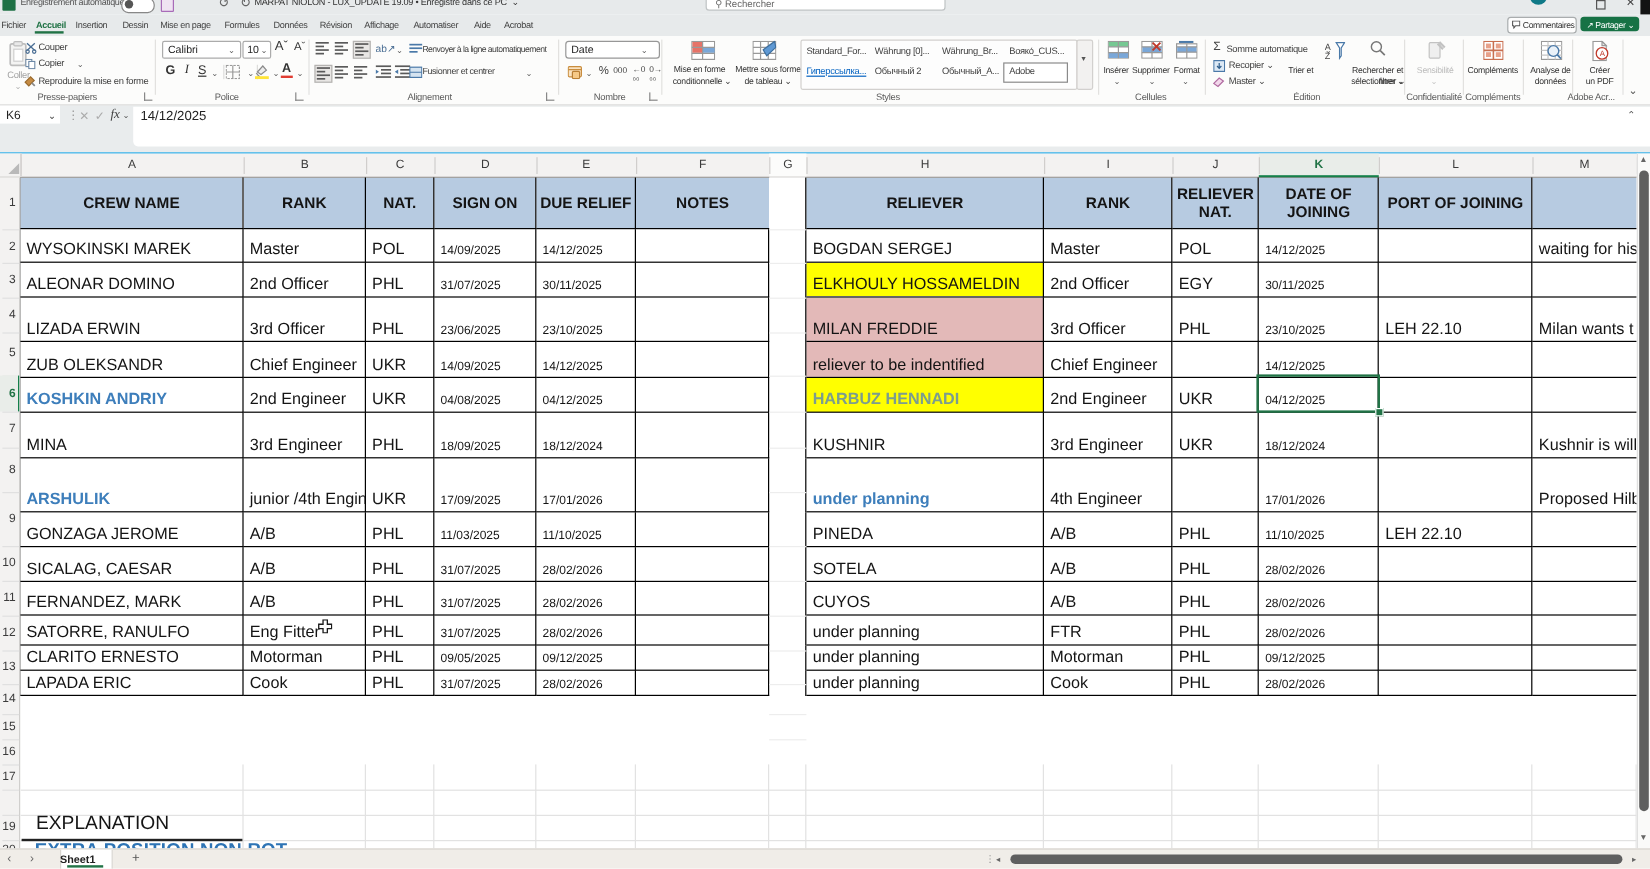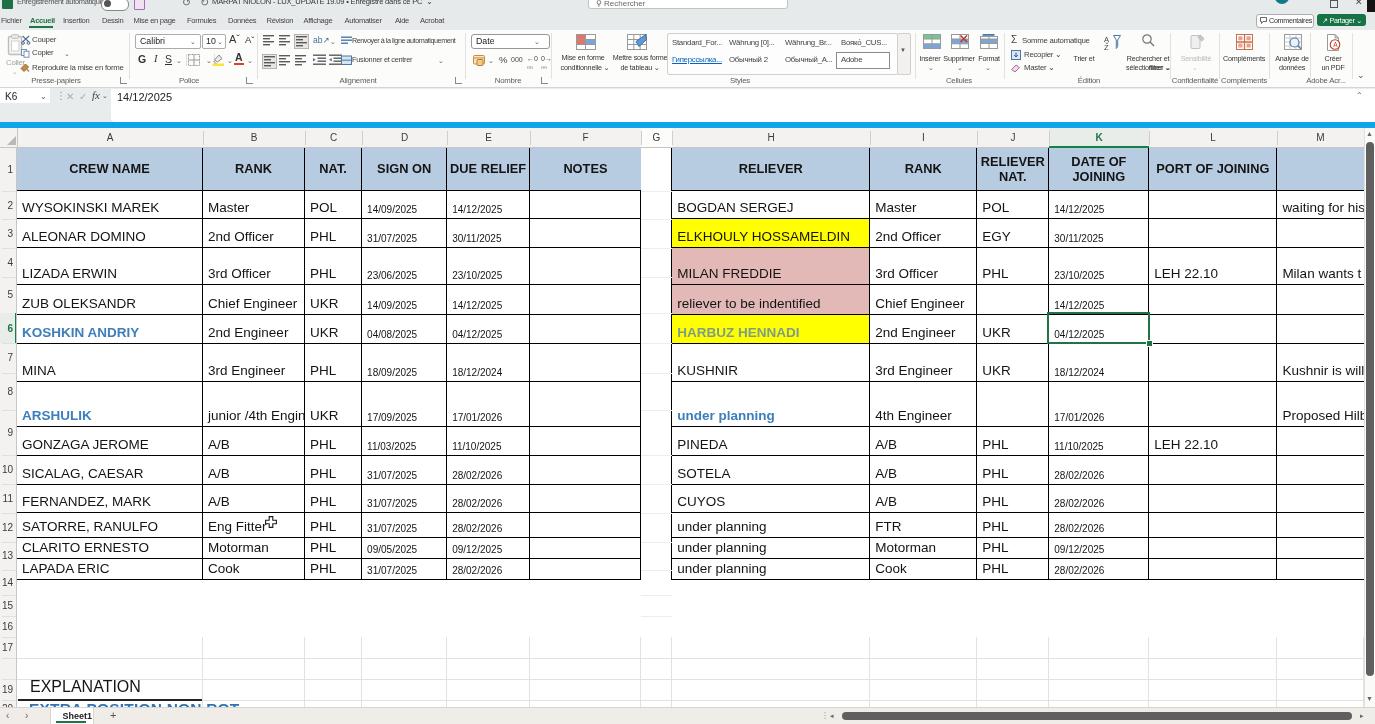--- a/index.html
+++ b/index.html
@@ -329,21 +329,21 @@
  <path d="M2.5 0.5 h7.5 l3.5 3.5 v12.5 h-11 z" fill="#fff" stroke="#999"></path>
  <path d="M10 0.5 l3.5 3.5 h-3.5 z" fill="#E6E6E6" stroke="#999"></path>
  <circle cx="10" cy="10.5" r="4.8" fill="#fff" stroke="#C03A2B" stroke-width="1.1"></circle>
  <text x="8.2" y="13" font-size="6.5" fill="#C03A2B">A</text>
       </svg>
     <div class="glbl" style="left:1333px;top:24px;color:#333;font-size:7.2px;">Créer</div>
     <div class="glbl" style="left:1333px;top:33px;color:#333;font-size:7.2px;">un PDF</div>
     <div class="glbl" style="left:1326px;top:46px;">Adobe Acr...</div>
     <div class="abs" style="left:1357px;top:40px;font-size:9px;color:#555;">⌄</div>
   </div>
-  <div class="abs" style="left:0;top:88px;width:1375px;height:40px;background:#E9ECED;border-bottom:6px solid #0ea5e9;box-sizing:border-box;">
+  <div class="abs" style="left:0;top:88px;width:1375px;height:40px;background:#E9ECED;border-bottom:1px solid #0ea5e9;box-sizing:border-box;">
     <div class="abs" style="left:0px;top:0px;width:50px;height:15px;background:#fff;"></div>
     <div class="abs" style="left:5px;top:3px;font-size:10px;color:#222;">K6</div>
     <div class="abs" style="left:40px;top:4px;font-size:8px;color:#555;">⌄</div>
     <div class="abs" style="left:56px;top:2px;font-size:10px;color:#999;">⋮</div>
     <div class="abs" style="left:66px;top:3px;font-size:10px;color:#ABABAB;">✕</div>
     <div class="abs" style="left:79px;top:3px;font-size:10px;color:#ABABAB;">✓</div>
     <div class="abs" style="left:92px;top:1px;font-size:11px;color:#444;font-style:italic;font-family:'Liberation Serif',serif;">fx</div>
     <div class="abs" style="left:102px;top:4px;font-size:7px;color:#555;">⌄</div>
     <div class="abs" style="left:111px;top:0.5px;width:1264px;height:33px;background:#fff;border-radius:0 0 0 4px;"></div>
     <div class="abs" style="left:117px;top:3px;font-size:11px;color:#222;">14/12/2025</div>
@@ -697,21 +697,21 @@
     <path d="M4.2 0.6 h3.6 v3.6 h3.6 v3.6 h-3.6 v3.6 h-3.6 v-3.6 h-3.6 v-3.6 h3.6 z" fill="#FEFEFE" stroke="#1a1a1a" stroke-width="1.1"></path>
   </svg>
   <div class="abs" style="left:1364px;top:128px;width:11px;height:579px;background:#FAFAF9;border-left:1px solid #E0E0E0;"></div>
   <div class="abs" style="left:1366px;top:130px;width:8px;height:8px;font-size:7px;color:#666;line-height:8px;">▲</div>
   <div class="abs" style="left:1365.5px;top:142px;width:8px;height:534px;background:#5F5F5F;border-radius:4px;"></div>
   <div class="abs" style="left:1366px;top:695px;width:8px;height:8px;font-size:7px;color:#666;line-height:8px;">▼</div>
   <div class="abs" style="left:0;top:707px;width:1375px;height:17px;background:#F0EDE8;border-top:1px solid #D8D5D0;box-sizing:border-box;">
     <div class="abs" style="left:6px;top:2px;font-size:10px;color:#666;">‹</div>
     <div class="abs" style="left:25px;top:2px;font-size:10px;color:#666;">›</div>
     <div class="abs" style="left:50px;top:0;width:42px;height:16px;background:#fff;border-left:1px solid #D8D5D0;border-right:1px solid #D8D5D0;"></div>
-    <div class="abs" style="left:50px;top:3px;width:42px;font-size:9px;color:#222;text-align:right;font-weight:bold;">Sheet1</div>
+    <div class="abs" style="left:50px;top:3px;width:42px;font-size:9px;color:#222;text-align:left;font-weight:bold;">Sheet1</div>
     <div class="abs" style="left:56px;top:13px;width:30px;height:2px;background:#217346;"></div>
     <div class="abs" style="left:110px;top:1px;font-size:11px;color:#555;">+</div>
     <div class="abs" style="left:821px;top:3px;font-size:8px;color:#888;">⋮</div>
     <div class="abs" style="left:830px;top:4px;font-size:7px;color:#666;">◂</div>
     <div class="abs" style="left:842px;top:4px;width:510px;height:8px;background:#5F5F5F;border-radius:4px;"></div>
     <div class="abs" style="left:1360px;top:4px;font-size:7px;color:#666;">▸</div>
   </div>
 </div>
 
 </body></html>

